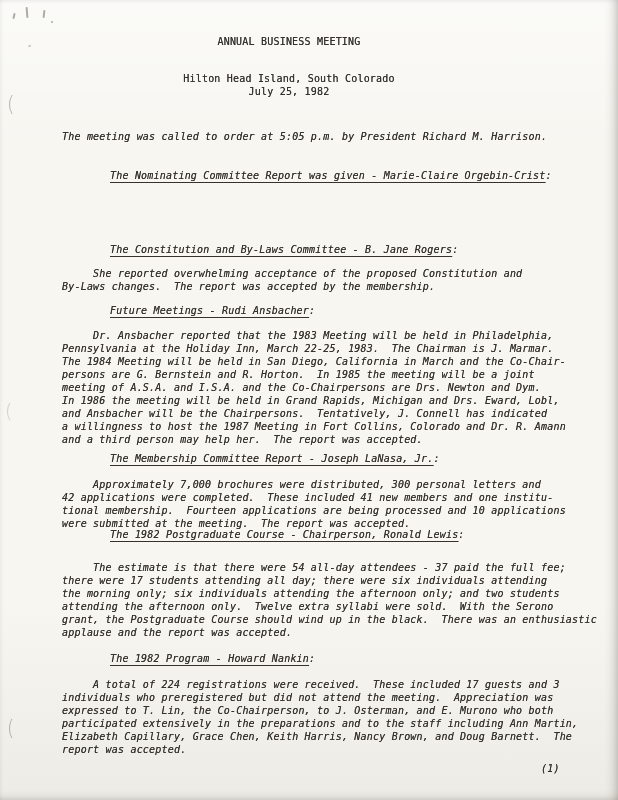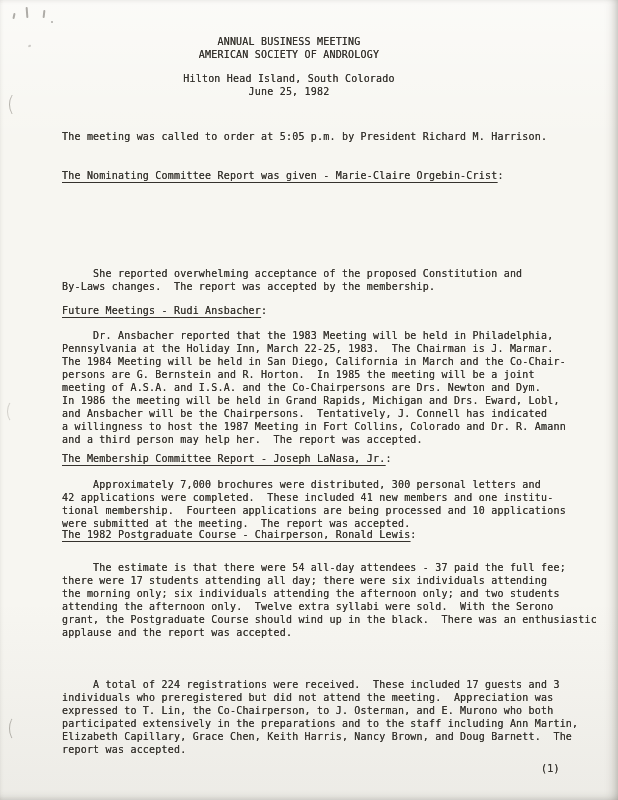--- a/index.html
+++ b/index.html
@@ -30,25 +30,27 @@
     position: absolute; left: 0; width: 578px;
     text-align: center;
     text-shadow: 0 0 .3px rgba(53,50,45,.85);
   }
   .tline, .thead, .tbody, .pagenum {
     position: absolute; left: 62px; width: 556px;
     margin: 0; padding: 0;
     white-space: pre-wrap;
     font-weight: normal;
     text-shadow: 0 0 .3px rgba(53,50,45,.85);
+    font-style: italic;
   }
   .thead .u {
     text-decoration: underline;
     text-underline-offset: 2.5px;
     text-decoration-thickness: 1px;
+    margin-left: 48px;
   }
   .pagenum { left: 541px; top: 762px; width: 40px; }
   
   .arc {
     position: absolute;
     border: 1.5px solid transparent;
     border-left-color: rgba(108,104,97,.48);
     border-radius: 50%;
   }
   .arc1 { left: 9px;  top: 92px;  width: 16px; height: 25px; }
@@ -70,31 +72,31 @@
   <span class="mark m2"></span>
   <span class="mark m3"></span>
   <span class="mark m4"></span>
   <span class="mark m5"></span>
   <div class="arc arc1"></div>
   <div class="arc arc2"></div>
   <div class="arc arc3"></div>
 
   <div class="center-block" style="top:35px">
     <div>ANNUAL BUSINESS MEETING</div>
-    <div>AMERICAN SOCIETY OF ANDROLOGY</div>
   </div>
   <div class="center-block" style="top:72px">
     <div>Hilton Head Island, South Colorado</div>
-    <div>June 25, 1982</div>
+    <div>July 25, 1982</div>
   </div>
 
   <p class="tline" style="top:130px">The meeting was called to order at 5:05 p.m. by President Richard M. Harrison.</p>
 
   <h2 class="thead" style="top:169px"><span class="u">The Nominating Committee Report was given - Marie-Claire Orgebin-Crist</span><span>:</span></h2>
 
+  <h2 class="thead" style="top:243px"><span class="u">The Constitution and By-Laws Committee - B. Jane Rogers</span><span>:</span></h2>
   <p class="tbody" style="top:267px">     She reported overwhelming acceptance of the proposed Constitution and
 By-Laws changes.  The report was accepted by the membership.</p>
 
   <h2 class="thead" style="top:304px"><span class="u">Future Meetings - Rudi Ansbacher</span><span>:</span></h2>
   <p class="tbody" style="top:329px">     Dr. Ansbacher reported that the 1983 Meeting will be held in Philadelphia,
 Pennsylvania at the Holiday Inn, March 22-25, 1983.  The Chairman is J. Marmar.
 The 1984 Meeting will be held in San Diego, California in March and the Co-Chair-
 persons are G. Bernstein and R. Horton.  In 1985 the meeting will be a joint
 meeting of A.S.A. and I.S.A. and the Co-Chairpersons are Drs. Newton and Dym.
 In 1986 the meeting will be held in Grand Rapids, Michigan and Drs. Eward, Lobl,
@@ -109,20 +111,21 @@
 were submitted at the meeting.  The report was accepted.</p>
 
   <h2 class="thead" style="top:528px"><span class="u">The 1982 Postgraduate Course - Chairperson, Ronald Lewis</span><span>:</span></h2>
   <p class="tbody" style="top:561px">     The estimate is that there were 54 all-day attendees - 37 paid the full fee;
 there were 17 students attending all day; there were six individuals attending
 the morning only; six individuals attending the afternoon only; and two students
 attending the afternoon only.  Twelve extra syllabi were sold.  With the Serono
 grant, the Postgraduate Course should wind up in the black.  There was an enthusiastic
 applause and the report was accepted.</p>
 
+  <h2 class="thead" style="top:652px"><span class="u">The 1982 Program - Howard Nankin</span><span>:</span></h2>
   <p class="tbody" style="top:678px">     A total of 224 registrations were received.  These included 17 guests and 3
 individuals who preregistered but did not attend the meeting.  Appreciation was
 expressed to T. Lin, the Co-Chairperson, to J. Osterman, and E. Murono who both
 participated extensively in the preparations and to the staff including Ann Martin,
 Elizabeth Capillary, Grace Chen, Keith Harris, Nancy Brown, and Doug Barnett.  The
 report was accepted.</p>
 
   <div class="pagenum">(1)</div>
 </div>
 

